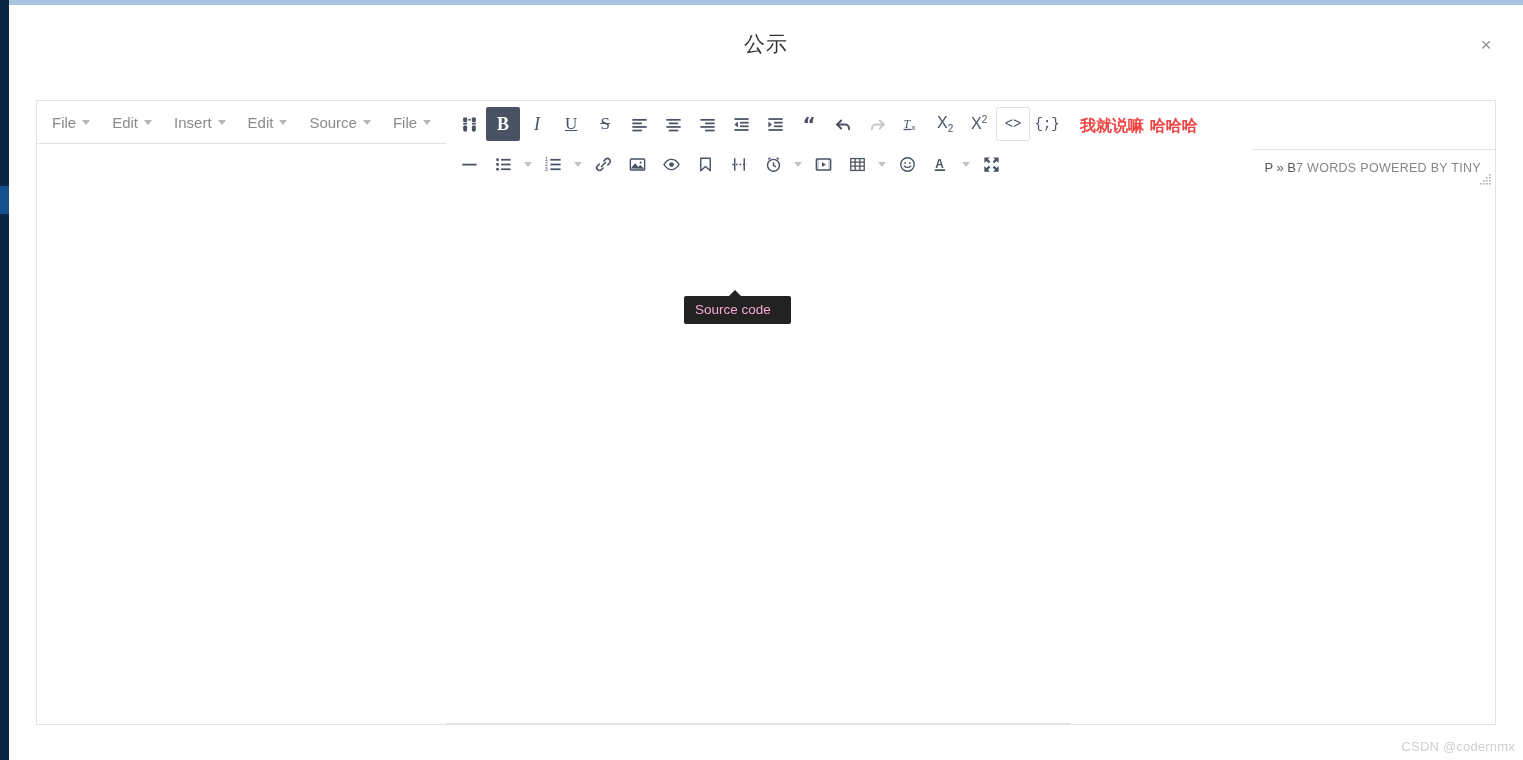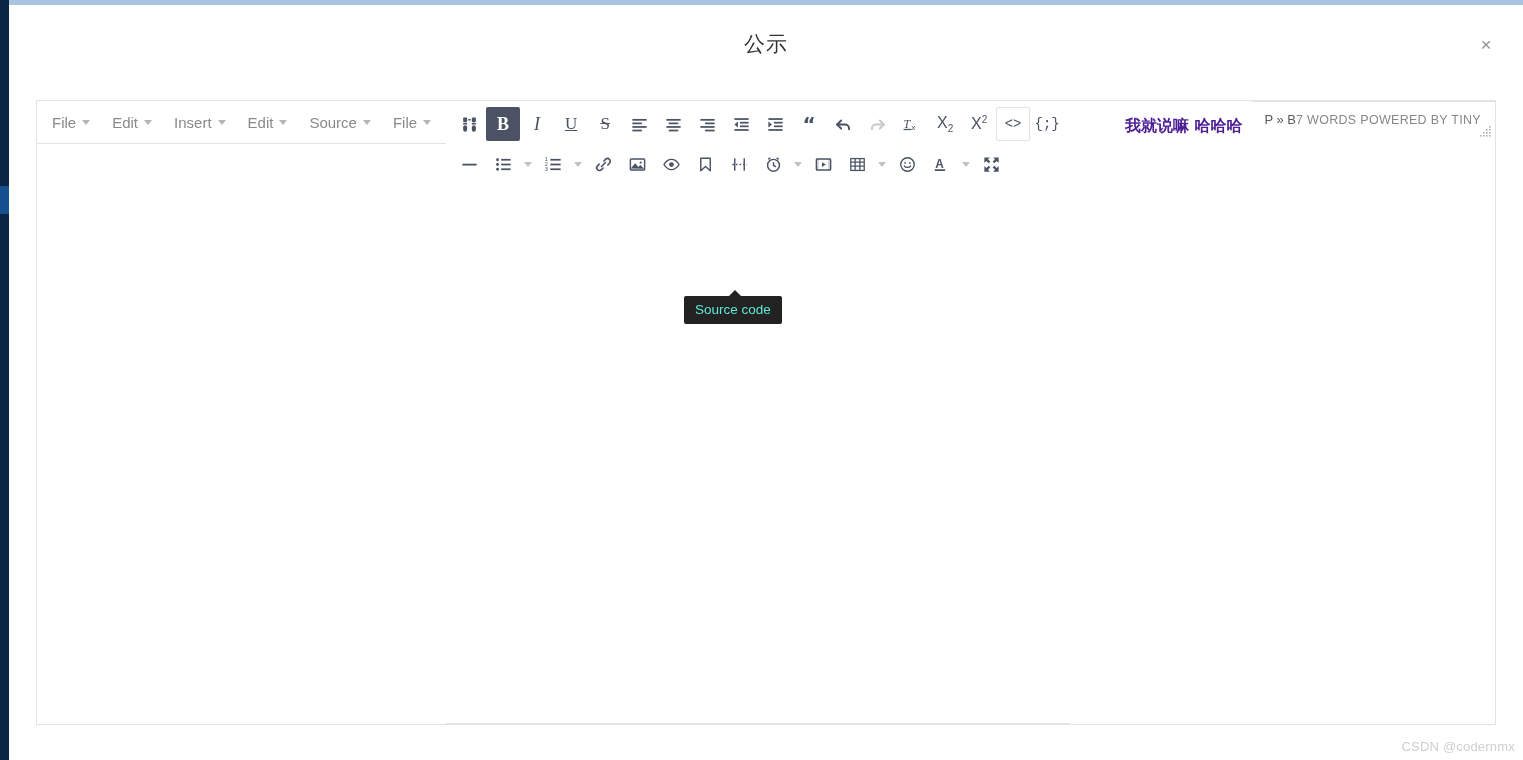--- a/index.html
+++ b/index.html
@@ -120,23 +120,23 @@
   .glyph-u { font-size: 17px; text-decoration: underline; font-family: "Liberation Serif", serif; }
   .glyph-s { font-size: 17px; text-decoration: line-through; font-family: "Liberation Serif", serif; }
   .glyph-sub { font-size: 16px; font-family: Liberation Sans, sans-serif; }
   .glyph-sub sub, .glyph-sub sup { font-size: 10px; }
   .glyph-code { font-size: 14px; font-family: "Liberation Mono", monospace; }
 
   
   #tooltip {
     position: absolute;
     left: 647px; top: 195px;
-    background: #222222; color: #5eead4;
+    background: #222222; color: #f9a8d4;
     font-size: 13.5px;
-    padding: 6px 11px 7px 11px;
+    padding: 6px 20px 7px 11px;
     border-radius: 2px;
     white-space: nowrap;
     z-index: 50;
     font-family: "Liberation Sans", sans-serif;
   }
   #tooltip-arrow {
     position: absolute; left: 44px; top: -6px;
     width: 0; height: 0;
     border-left: 7px solid transparent;
     border-right: 7px solid transparent;
@@ -144,33 +144,33 @@
   }
 
   
   #edit-area {
     flex: 1;
     padding: 14px 10px 10px 10px;
     overflow: hidden;
     background: #fff;
   }
   #edit-body {
-    font-size: 16px; font-weight: bold; color: #4c1d95;
+    font-size: 16px; font-weight: bold; color: #ef4444;
     line-height: 1.4;
     font-family: "DejaVu Sans", "Liberation Sans", sans-serif;
-    text-align: right;
   }
 
   
   #statusbar {
     height: 36px;
     border-top: 1px solid #e3e3e3;
     display: flex; align-items: center; justify-content: space-between;
     padding: 0 14px 0 12px;
     position: relative;
+    margin-top: 48px;
   }
   #status-path {
     font-size: 13px; color: #5a5a5a;
     font-family: "Liberation Sans", sans-serif;
   }
   #status-right {
     display: flex; align-items: flex-end; gap: 8px;
   }
   #status-branding {
     font-size: 12.5px; color: #878787; letter-spacing: 0.3px;

